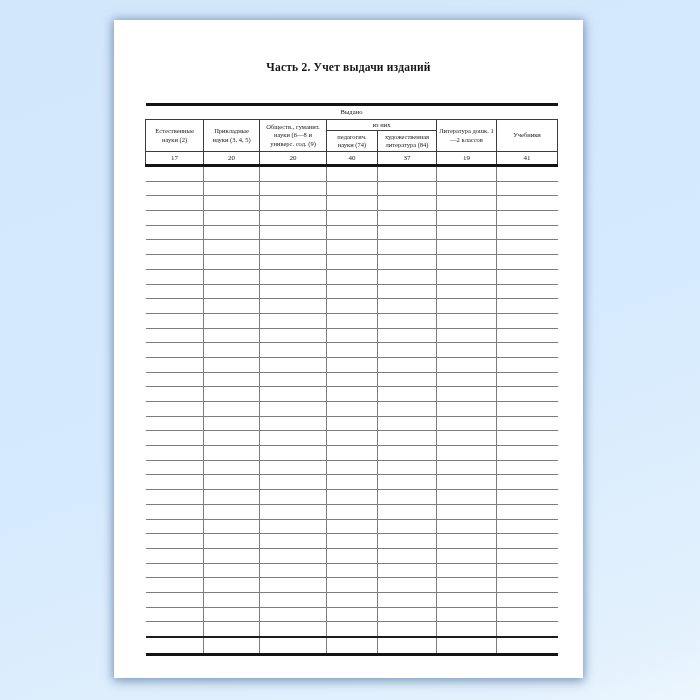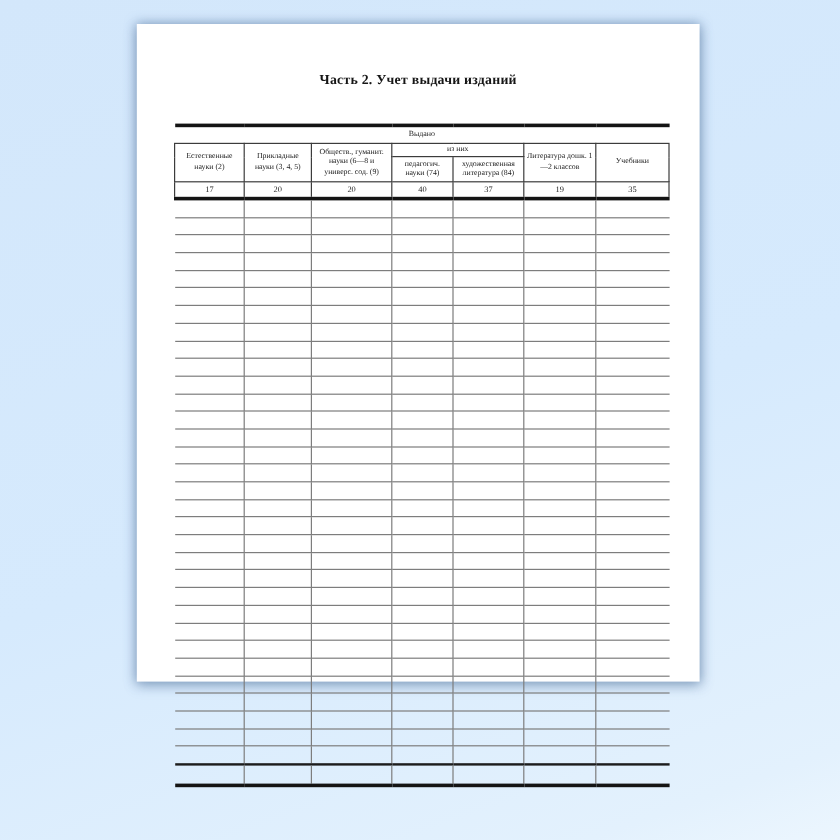--- a/index.html
+++ b/index.html
@@ -6,21 +6,21 @@
   .stage {
     position: relative;
     width: 700px; height: 700px;
     overflow: hidden;
     background: linear-gradient(160deg, #d3e7fb 0%, #d6eafd 55%, #e3f1fd 92%, #ecf6fe 100%);
     font-family: "Liberation Serif", "DejaVu Serif", serif;
   }
   .page {
     position: absolute;
     left: 114px; top: 20px;
-    width: 469px; height: 548px;
+    width: 469px; height: 658px;
     background: #ffffff;
     box-shadow: 0 0 9px 1px rgba(96, 128, 168, 0.65), 0 4px 10px rgba(96, 128, 168, 0.4);
   }
   .doc-title {
     position: absolute;
     top: 41px; left: 0; right: 0;
     text-align: center;
     font-size: 11.5px;
     font-weight: bold;
     color: #161616;
@@ -115,21 +115,21 @@
           <th>педагогич. науки (74)</th>
           <th>художественная литература (84)</th>
         </tr>
         <tr class="nums-row">
           <td>17</td>
           <td>20</td>
           <td>20</td>
           <td>40</td>
           <td>37</td>
           <td>19</td>
-          <td>35</td>
+          <td>41</td>
         </tr>
       </thead>
       <tbody class="ruled">
           <tr>
             <td></td>
             <td></td>
             <td></td>
             <td></td>
             <td></td>
             <td></td>

